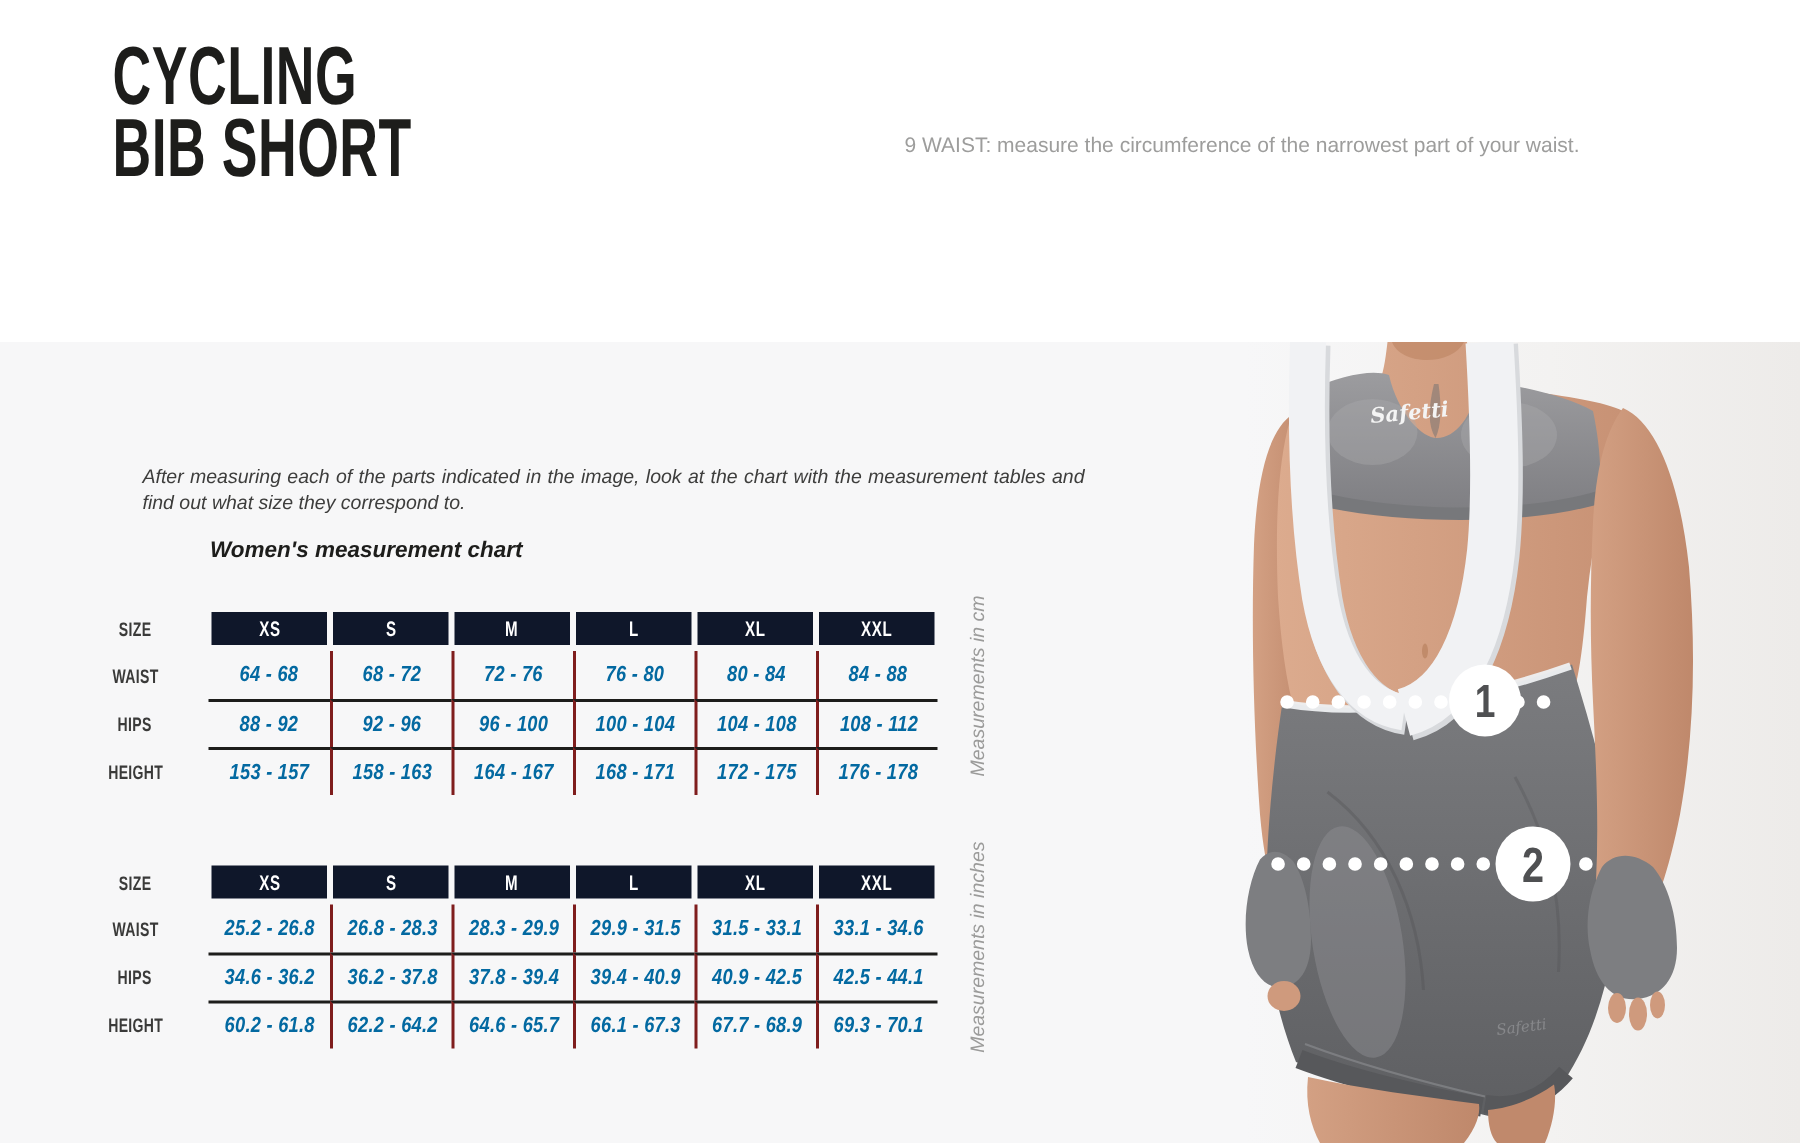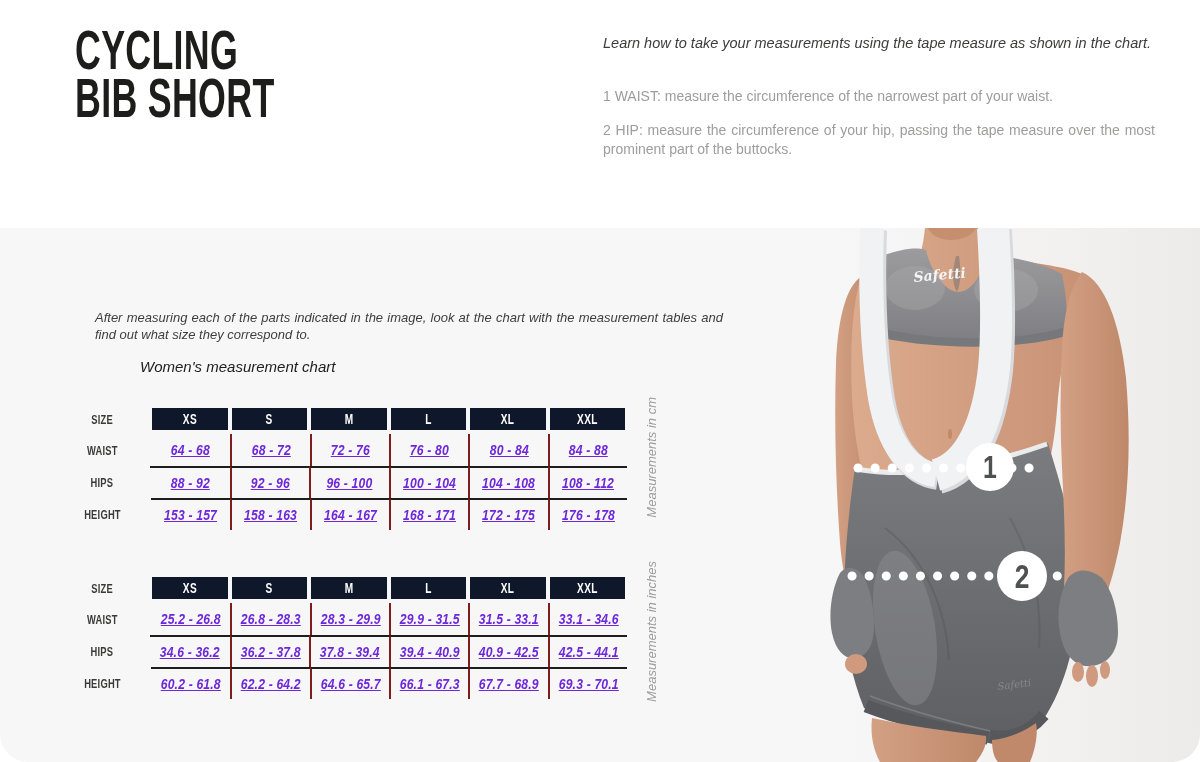--- a/index.html
+++ b/index.html
@@ -1,53 +1,53 @@
 <!DOCTYPE html>
 <html><head>
 <meta charset="utf-8">
 <style>
   html,body{margin:0;padding:0;background:#ffffff;}
   .page{position:relative;width:1200px;height:762px;overflow:hidden;background:#ffffff;
-        font-family:"Liberation Sans",sans-serif;color:#1d1d1b;border-radius:28px;}
+        font-family:"Liberation Sans",sans-serif;color:#1d1d1b;}
 
   
   .title{position:absolute;left:75px;top:26px;font-size:55px;line-height:48px;font-weight:bold;
          color:#1d1d1b;letter-spacing:0.5px;}
   .title .tline{display:block;transform:scaleX(0.65);transform-origin:0 50%;white-space:nowrap;}
 
   .intro{position:absolute;left:603px;top:33px;width:552px;font-size:14.5px;line-height:20px;
          font-style:italic;color:#3c3c3b;text-align:justify;}
   .step{position:absolute;left:603px;width:552px;font-size:14px;line-height:18.5px;
         color:#9d9d9c;text-align:justify;}
   .step1{top:87px;}
   .step2{top:121px;}
 
   
   .section-lower{position:absolute;left:0;top:228px;width:1200px;height:534px;background:#f7f7f8;}
   .after-note{position:absolute;left:95px;top:58px;width:628px;font-size:13px;line-height:16.5px;
               font-style:italic;color:#3d3d3c;text-align:justify;margin-top:24px;}
-  .chart-heading{position:absolute;left:140px;top:130px;font-size:15px;font-weight:normal;
+  .chart-heading{position:absolute;left:140px;top:130px;font-size:15px;font-weight:bold;
                  font-style:italic;color:#1d1d1b;}
 
   
   .mtable{position:absolute;left:70px;width:557px;}
   .mtable-cm{top:180px;}
   .mtable-in{top:349px;}
-  .trow{display:flex;margin-left:12px;}
+  .trow{display:flex;}
   .thead{height:22px;margin-bottom:4px;}
   .drow{height:32px;}
   .tlabel{width:40px;margin-right:29px;display:flex;align-items:center;justify-content:center;
           font-weight:bold;font-size:13px;color:#3a3a39;}
   .tlabel span{transform:scaleX(0.72);white-space:nowrap;letter-spacing:0.3px;}
   .hcell{width:81px;box-sizing:border-box;padding:0 2px;}
   .hcell .hin{height:22px;background:#0f172a;color:#ffffff;display:flex;align-items:center;
               justify-content:center;font-weight:bold;font-size:14px;}
   .hcell .hin span{transform:scaleX(0.72);letter-spacing:0.6px;white-space:nowrap;}
   .dcell{width:81px;box-sizing:border-box;display:flex;align-items:center;justify-content:center;
-         font-weight:bold;font-style:italic;font-size:14.5px;color:#6d28d9;text-decoration:underline;}
+         font-weight:bold;font-style:italic;font-size:14.5px;color:#0369a1;}
   .dcell span{transform:scaleX(0.84);white-space:nowrap;letter-spacing:0.2px;}
   .drow .dcell + .dcell{border-left:2px solid #7f1d1d;}
   .drow.lined .dcell{border-top:2px solid #1d1d1b;}
 
   .unit-label{position:absolute;left:640px;width:22px;display:flex;align-items:center;
               justify-content:center;color:#9b9b9a;font-size:13px;font-style:italic;}
   .unit-label span{writing-mode:vertical-rl;transform:rotate(180deg);white-space:nowrap;}
   .unit-cm{top:162px;height:134px;}
   .unit-in{top:320px;height:166px;}
 
@@ -57,23 +57,21 @@
 </head>
 <body>
 
 <div class="page">
 
   <div class="title">
     <span class="tline">CYCLING</span>
     <span class="tline">BIB SHORT</span>
   </div>
 
-  <div class="intro">Learn how to take your measurements using the tape measure as shown in the chart.</div>
-  <div class="step step1">1 WAIST: measure the circumference of the narrowest part of your waist.</div>
-  <div class="step step2">2 HIP: measure the circumference of your hip, passing the tape measure over the most prominent part of the buttocks.</div>
+  <div class="step step1">9 WAIST: measure the circumference of the narrowest part of your waist.</div>
 
   <div class="section-lower">
 
     <div class="after-note">After measuring each of the parts indicated in the image, look at the chart with the measurement tables and find out what size they correspond to.</div>
     <div class="chart-heading">Women's measurement chart</div>
 
     <div class="mtable mtable-cm">
       <div class="trow thead">
         <div class="tlabel">
             <span>SIZE</span>

